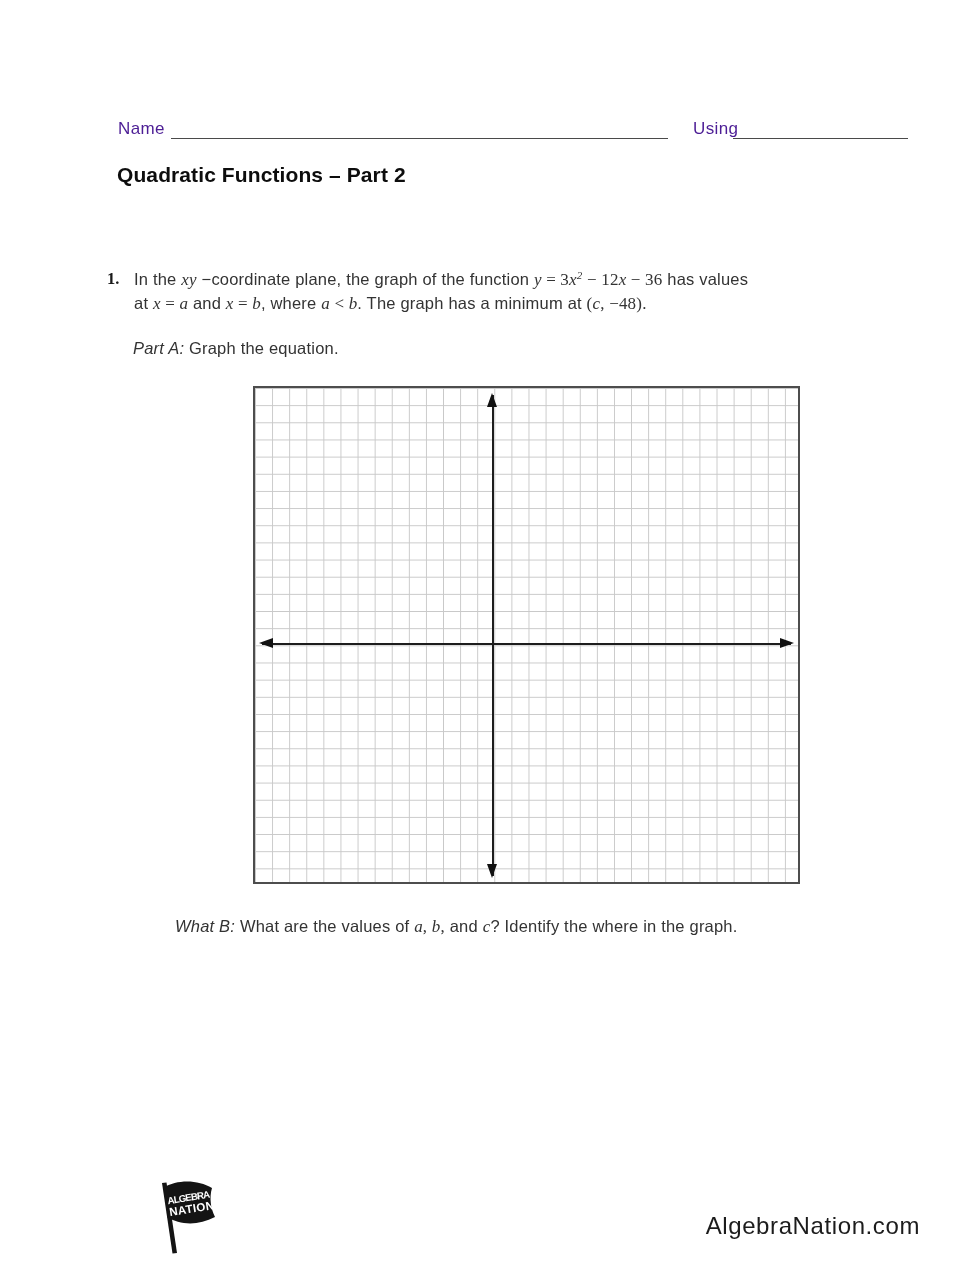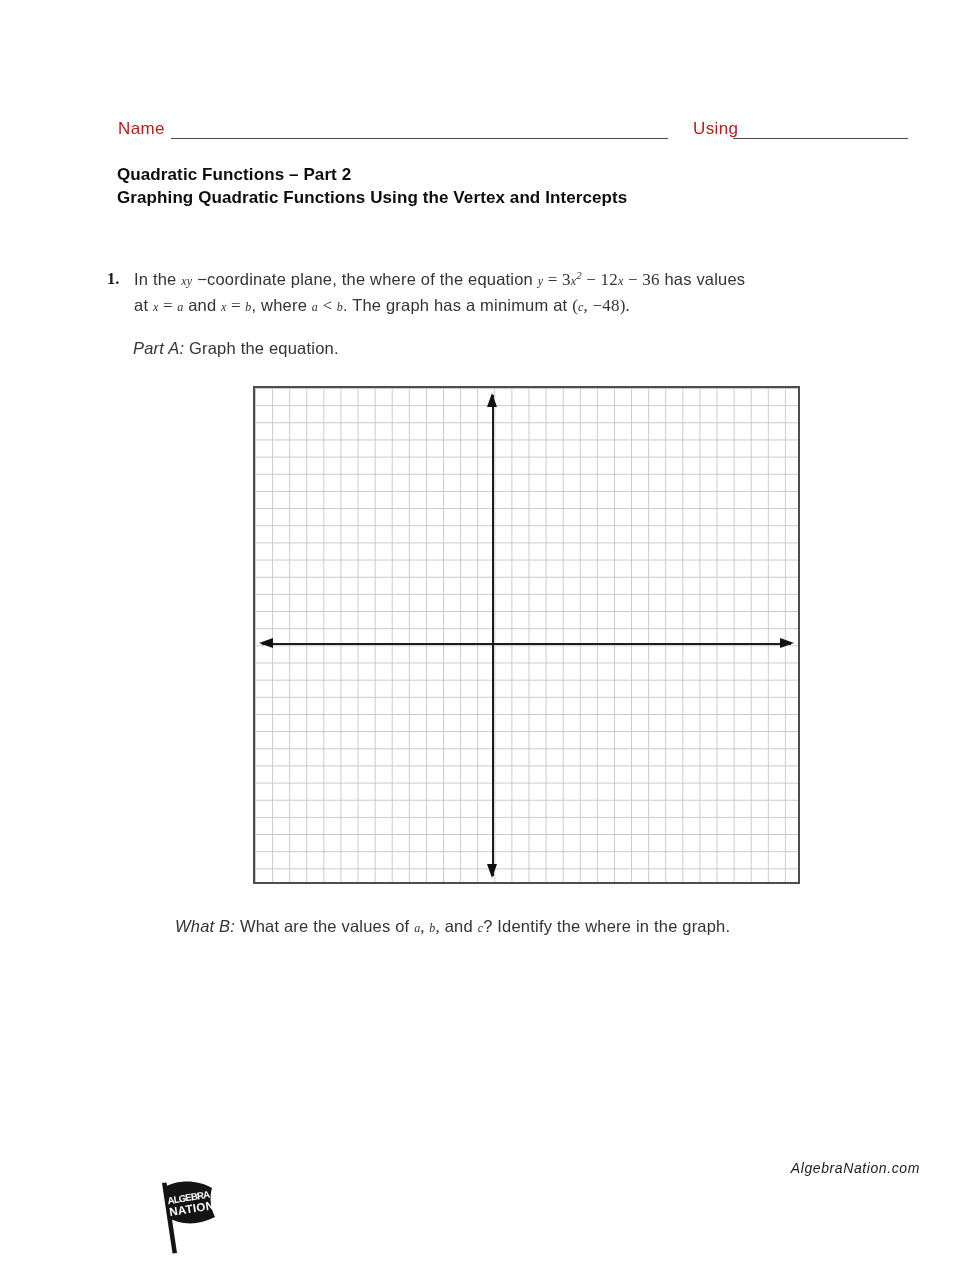--- a/index.html
+++ b/index.html
@@ -12,30 +12,30 @@
   .page{
     position:relative;
     width:979px;height:1266px;
     background:#ffffff;
     font-family:"Liberation Sans",sans-serif;
     color:#2e2e2e;
     overflow:hidden;
   }
 
   
-  .hdr-label{position:absolute;font-size:17px;color:#b91c1c;letter-spacing:0.4px;}
+  .hdr-label{position:absolute;font-size:17px;color:#4c1d95;letter-spacing:0.4px;}
   .fill-line{position:absolute;height:17px;border-bottom:1.5px solid #4a4a4a;}
 
   
-  .titles{position:absolute;left:117px;top:163px;font-weight:bold;font-size:17px;line-height:23px;color:#0d0d0d;letter-spacing:0.1px;}
+  .titles{position:absolute;left:117px;top:163px;font-weight:bold;font-size:21px;line-height:23px;color:#0d0d0d;letter-spacing:0.1px;}
 
   
   .q-number{position:absolute;left:107px;top:269px;font-family:"Liberation Serif",serif;font-weight:bold;font-size:16.5px;color:#1a1a1a;}
   .q-body{position:absolute;left:134px;top:268px;width:810px;font-size:16.5px;line-height:23.5px;color:#333333;letter-spacing:0.2px;}
-  .mv{font-family:"Liberation Serif",serif;font-style:italic;font-size:12px;text-align:center;}
+  .mv{font-family:"Liberation Serif",serif;font-style:italic;font-size:17px;text-align:center;}
   .mo{font-family:"Liberation Serif",serif;font-size:17px;}
   .msup{font-family:"Liberation Serif",serif;font-style:italic;font-size:11px;vertical-align:super;line-height:0;}
   .part-line{position:absolute;font-size:16.5px;color:#333333;letter-spacing:0.2px;}
   .plabel{font-style:italic;text-align:center;}
 
   
   .graph{
     position:absolute;left:253px;top:386px;width:547px;height:498px;
     border:2px solid var(--graph-border);
     background-color:#ffffff;
@@ -48,40 +48,39 @@
   .axis-h{position:absolute;top:255px;left:7px;right:7px;height:1.6px;background:var(--axis-color);}
   .arr{position:absolute;width:0;height:0;}
   .arr-up{left:232px;top:5px;border-left:5.5px solid transparent;border-right:5.5px solid transparent;border-bottom:14px solid #111;}
   .arr-down{left:232px;bottom:4px;border-left:5.5px solid transparent;border-right:5.5px solid transparent;border-top:14px solid #111;}
   .arr-left{left:4px;top:250px;border-top:5.5px solid transparent;border-bottom:5.5px solid transparent;border-right:14px solid #111;}
   .arr-right{right:4px;top:250px;border-top:5.5px solid transparent;border-bottom:5.5px solid transparent;border-left:14px solid #111;}
 
   
   .logo{position:absolute;left:146px;top:1176px;width:84px;height:84px;}
   .logo text{font-family:"Liberation Sans",sans-serif;font-weight:bold;fill:#ffffff;}
-  .site{position:absolute;right:59px;top:1160px;font-size:14px;color:#1c1c1c;letter-spacing:0.6px;font-style:italic;}
+  .site{position:absolute;right:59px;top:1212px;font-size:24px;color:#1c1c1c;letter-spacing:0.6px;}
 </style>
 </head>
 <body>
 
 <div class="page">
 
   <span class="hdr-label" style="left:118px;top:119px;">Name</span>
   <div class="fill-line" style="left:171px;top:122px;width:497px;"></div>
   <span class="hdr-label" style="left:693px;top:119px;">Using</span>
   <div class="fill-line" style="left:733px;top:122px;width:175px;"></div>
 
   <div class="titles">
     <div>Quadratic Functions – Part 2</div>
-    <div>Graphing Quadratic Functions Using the Vertex and Intercepts</div>
   </div>
 
   <span class="q-number">1.</span>
   <div class="q-body">
-    <div><span>In the </span><span class="mv">xy</span><span> −coordinate plane, the where of the equation </span><span class="mv">y</span><span class="mo"> = 3</span><span class="mv">x</span><span class="msup">2</span><span class="mo"> − 12</span><span class="mv">x</span><span class="mo"> − 36</span><span> has values</span></div>
+    <div><span>In the </span><span class="mv">xy</span><span> −coordinate plane, the graph of the function </span><span class="mv">y</span><span class="mo"> = 3</span><span class="mv">x</span><span class="msup">2</span><span class="mo"> − 12</span><span class="mv">x</span><span class="mo"> − 36</span><span> has values</span></div>
     <div><span>at </span><span class="mv">x</span><span class="mo"> = </span><span class="mv">a</span><span> and </span><span class="mv">x</span><span class="mo"> = </span><span class="mv">b</span><span>, where </span><span class="mv">a</span><span class="mo"> &lt; </span><span class="mv">b</span><span>. The graph has a minimum at </span><span class="mo">(</span><span class="mv">c</span><span class="mo">, −48).</span></div>
   </div>
 
   <div class="part-line" style="left:133px;top:339px;"><span class="plabel">Part A:</span><span> Graph the equation.</span></div>
 
   <div class="graph">
     <div class="axis-v"></div>
     <div class="axis-h"></div>
     <div class="arr arr-up"></div>
     <div class="arr arr-down"></div>

